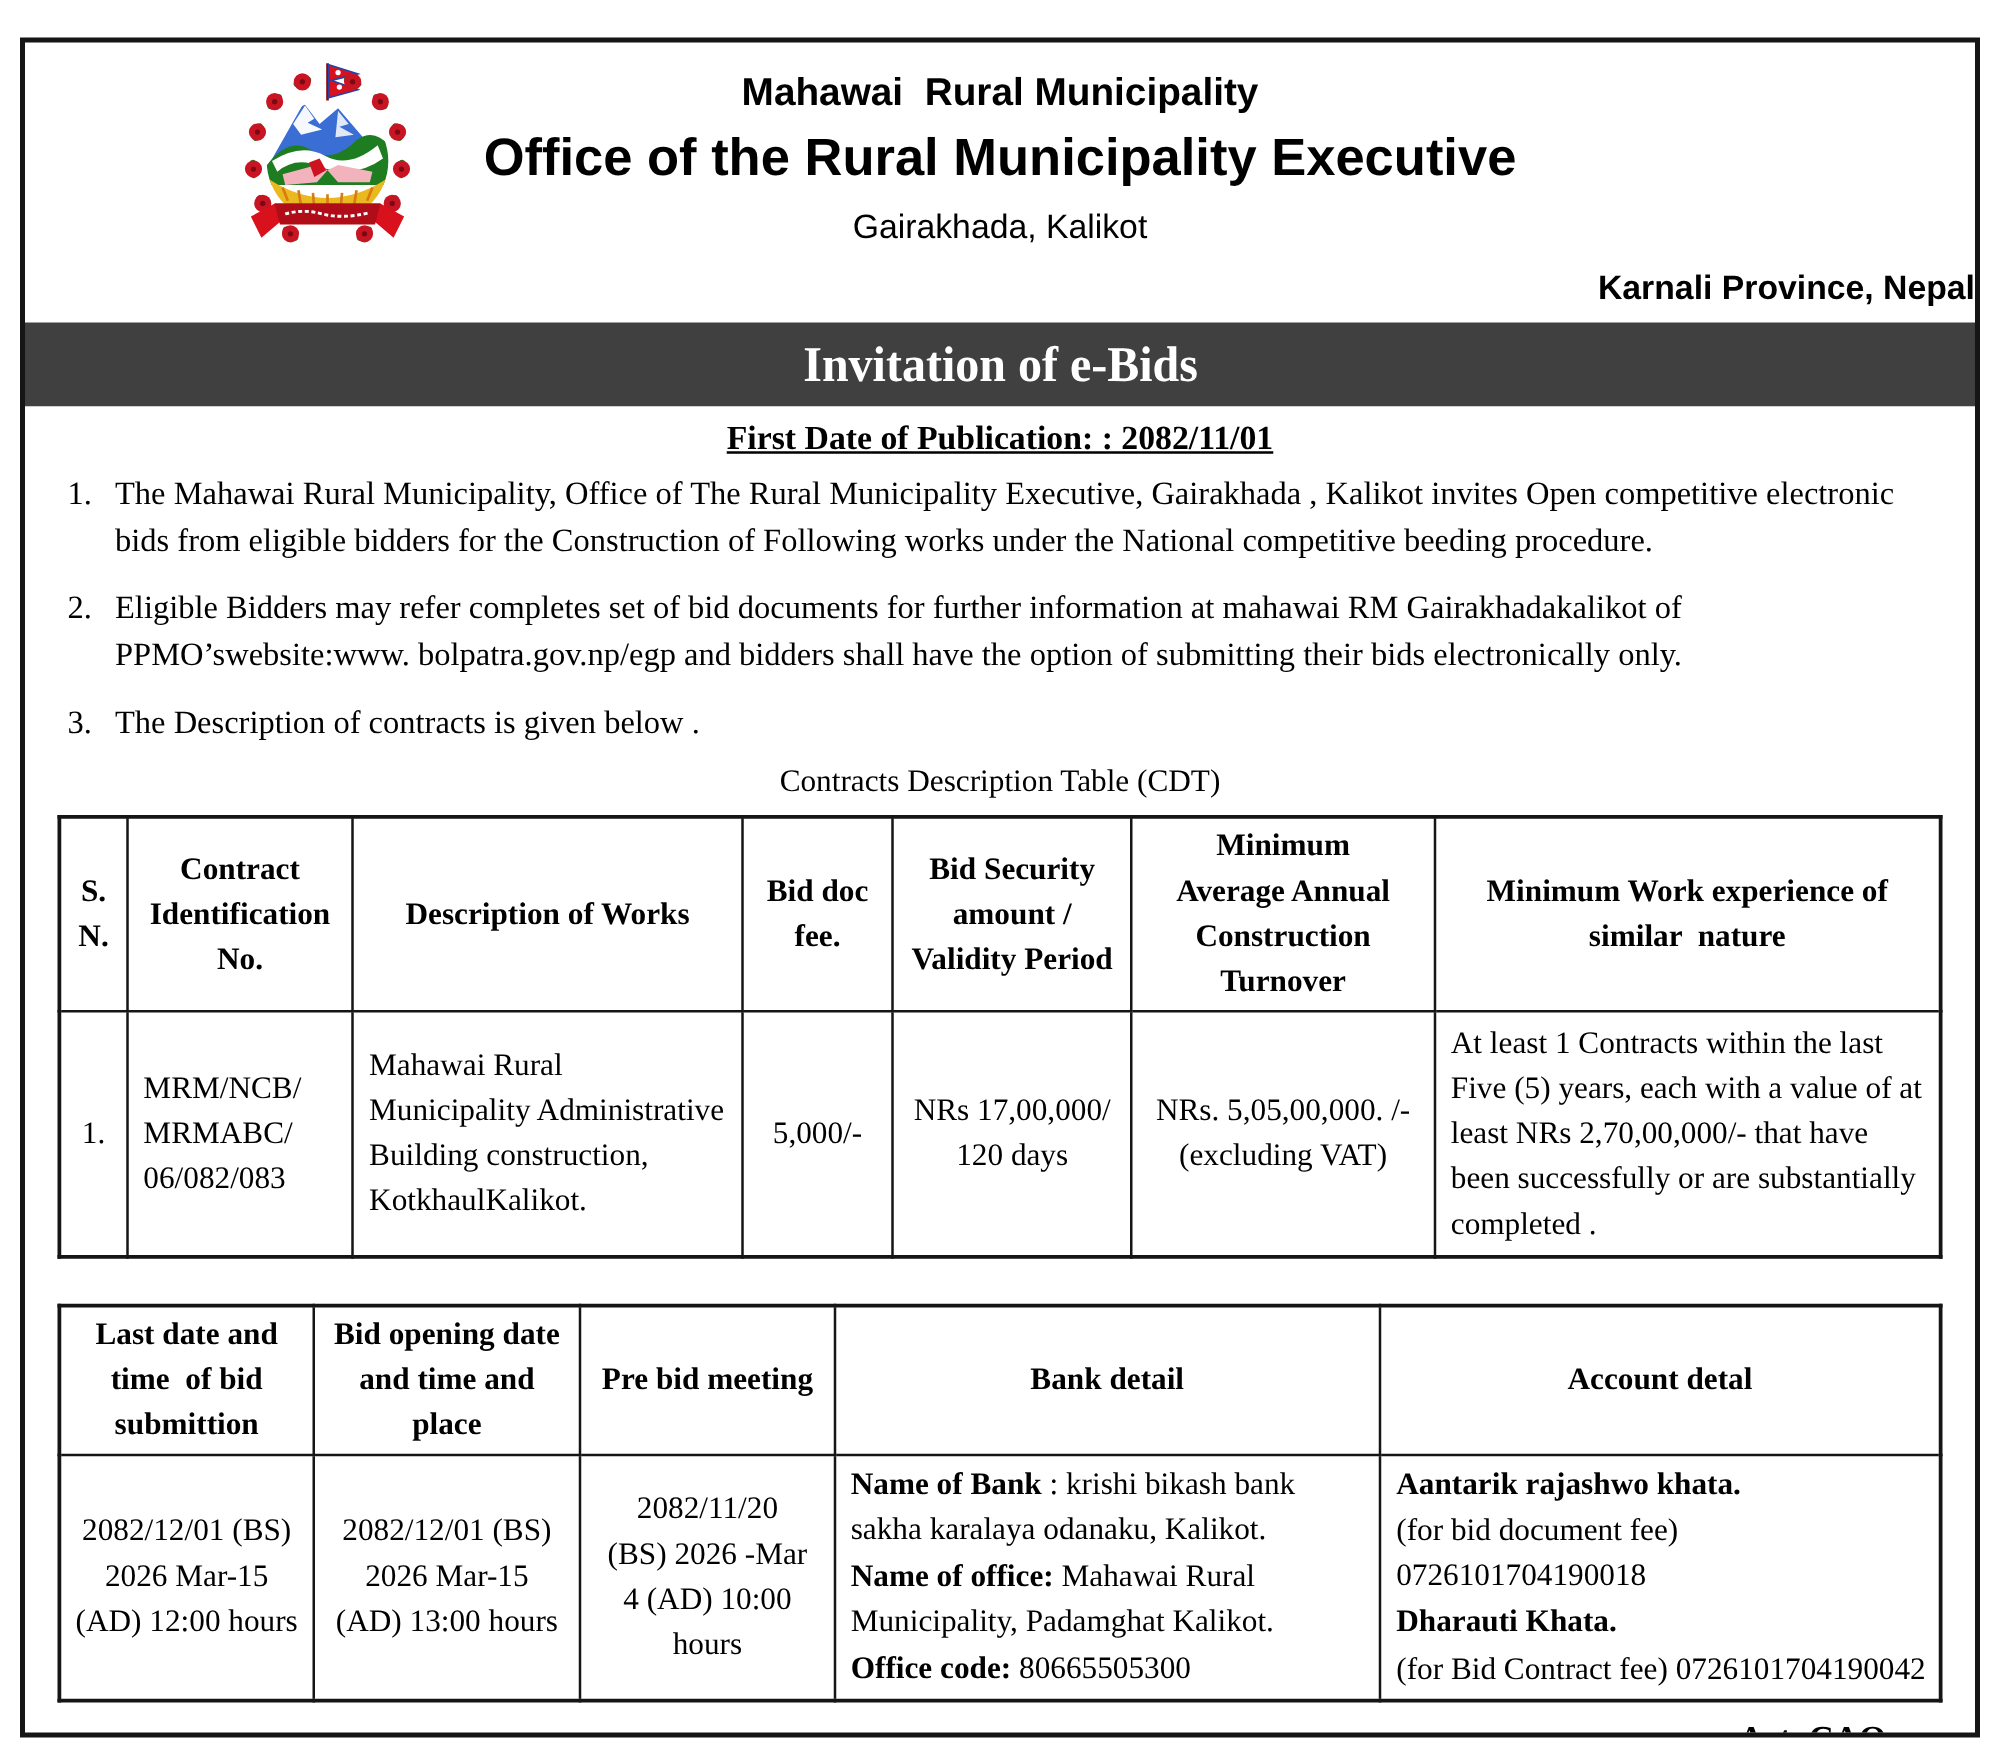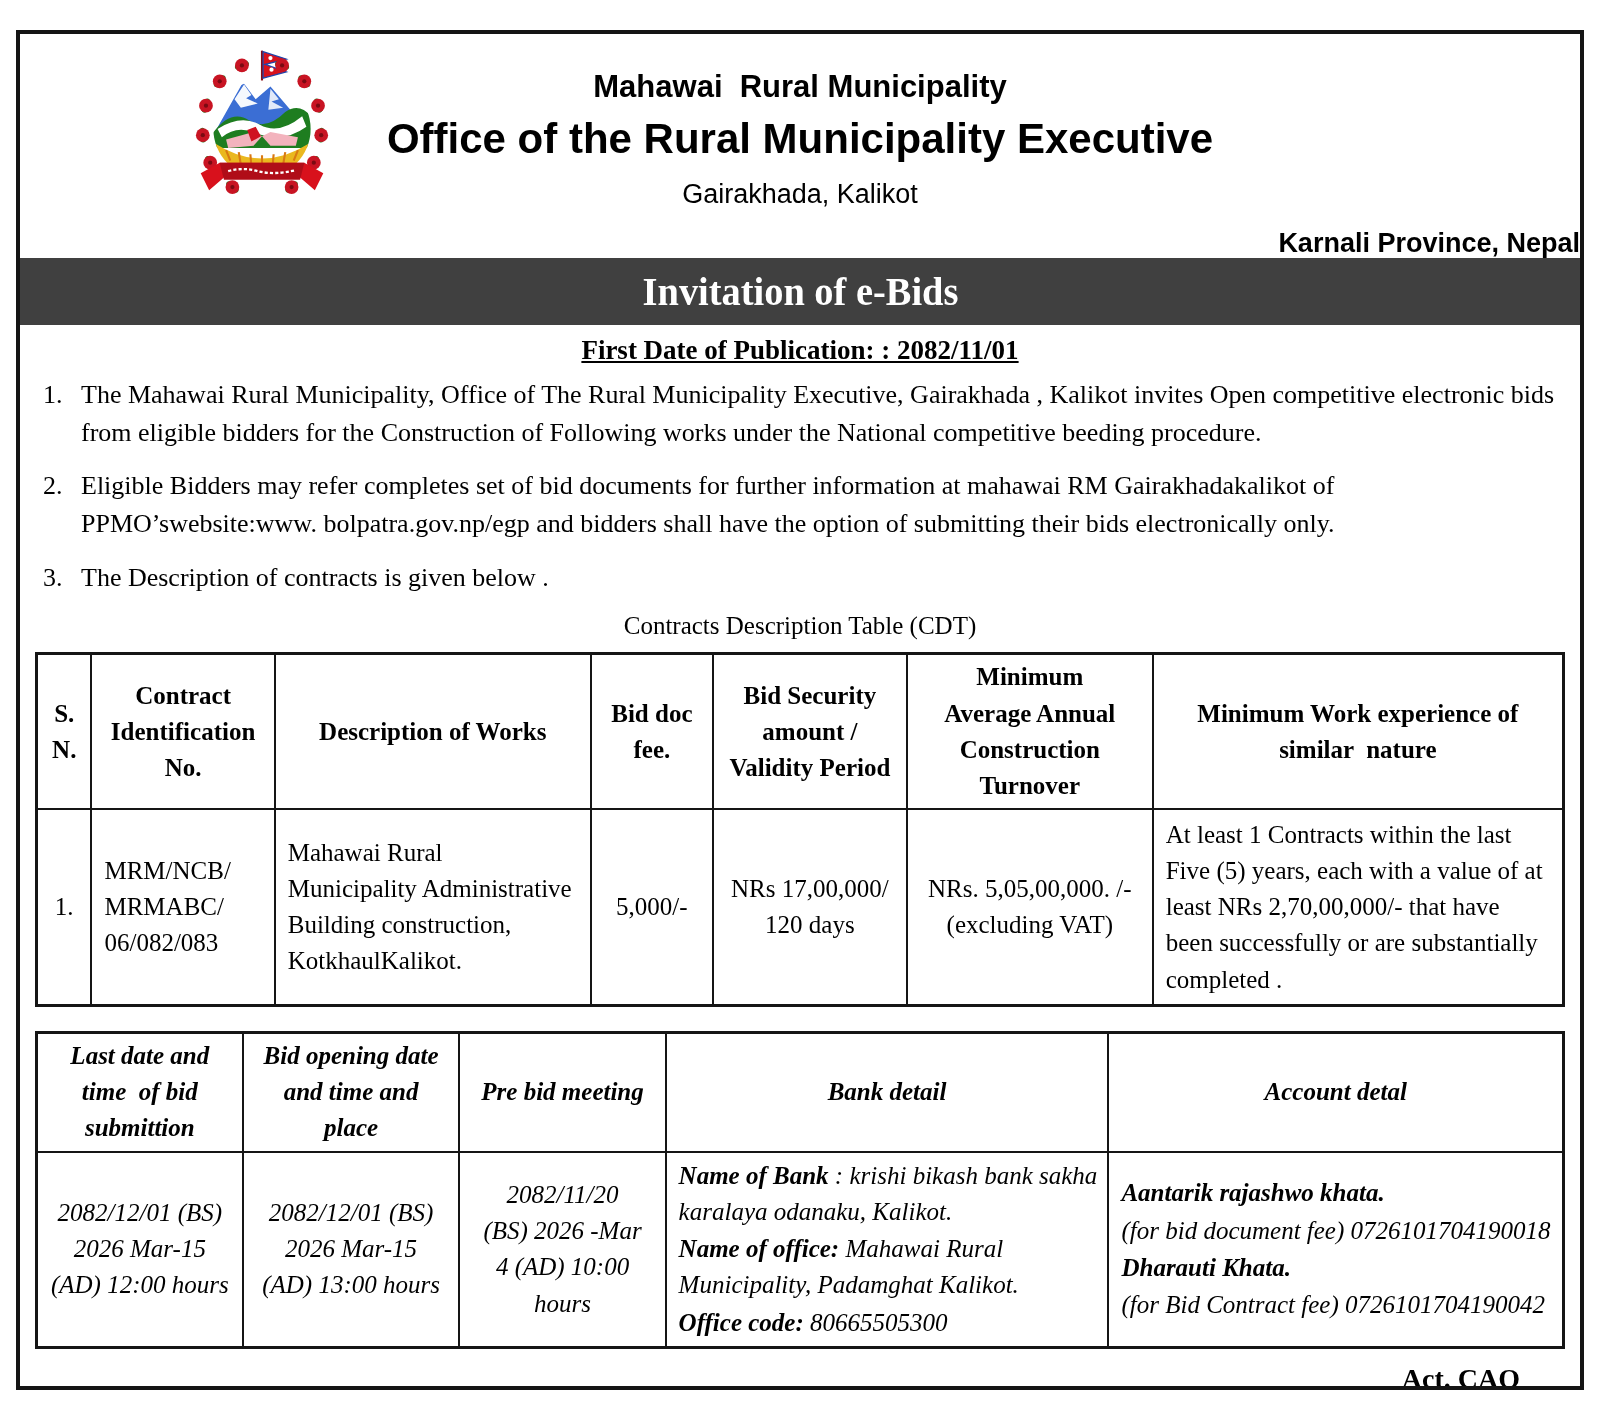--- a/index.html
+++ b/index.html
@@ -18,21 +18,21 @@
     width: 1568px; height: 1360px;
     border: 4px solid #151515;
     background: #fff;
     overflow: hidden;
   }
 
   
   .doc-header {
     position: relative;
     height: 224px;
-    padding-top: 33px;
+    padding-top: 20px;
     text-align: center;
     font-family: "Liberation Sans", "DejaVu Sans", sans-serif;
   }
   .emblem-wrap {
     position: absolute;
     left: 168px; top: 12px;
     width: 148px; height: 170px;
   }
   .org-name   { font-size: 31px; font-weight: bold; margin: 2px 0 10px; white-space: pre-wrap; }
   .office     { font-size: 42px; font-weight: bold; margin: 0 0 16px; }
@@ -49,21 +49,21 @@
   }
   .banner-title {
     color: #fff;
     font-size: 40px;
     font-weight: bold;
     letter-spacing: 0px;
     transform: scaleX(0.96);
   }
 
   
-  .content { padding: 0 15px; }
+  .content { padding: 0 26px; }
 
   .pub-line {
     text-align: center;
     font-size: 27px;
     font-weight: bold;
     text-decoration: underline;
     margin: 10px 0 6px;
   }
 
   .intro { font-size: 26px; line-height: 1.45; }
@@ -90,21 +90,21 @@
     text-align: center;
     padding: 4px 6px;
     line-height: 1.45;
   }
   .preline { white-space: pre-wrap; }
   .hdr { font-weight: bold; }
   .left { text-align: left; padding-left: 12px; padding-right: 10px; }
 
   .t1 .hrow td { height: 152px; }
   .t1 .drow td { height: 196px; }
-  .t2 { margin-top: 24px; font-style: italic; }
+  .t2 { margin-top: 36px; }
   .t2 .hrow td { height: 112px; }
   .t2 .drow td { height: 186px; }
 
   .cell-lines div { margin: 1px 0; }
 
   .footer-sign {
     text-align: right;
     font-size: 28px;
     font-weight: bold;
     padding: 14px 45px 0 0;

